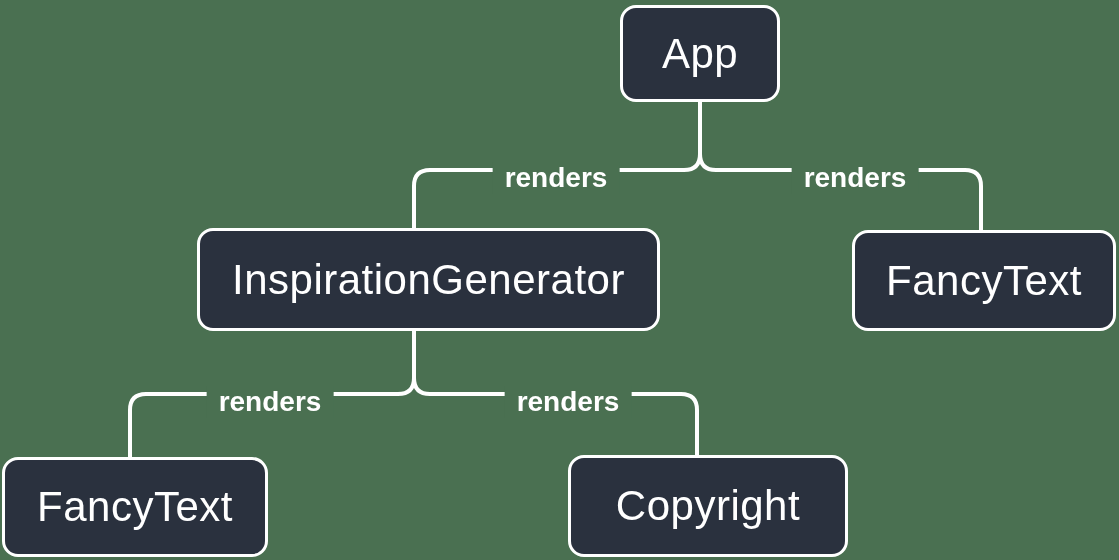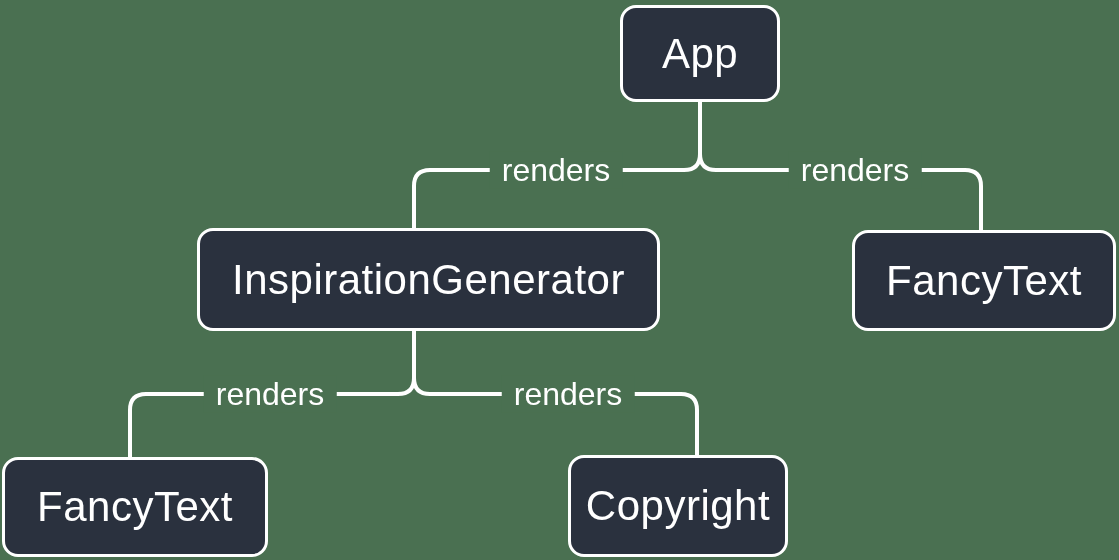--- a/index.html
+++ b/index.html
@@ -43,30 +43,31 @@
     justify-content: center;
     color: var(--node-text);
     font-size: 42px;
     font-weight: 400;
     letter-spacing: 0.5px;
   }
   .node-app            { left: 620px; top: 5px;   width: 160px; height: 97px;  }
   .node-inspiration    { left: 197px; top: 228px; width: 463px; height: 103px; }
   .node-fancytext-top  { left: 852px; top: 230px; width: 264px; height: 101px; }
   .node-fancytext-leaf { left: 2px;   top: 457px; width: 266px; height: 100px; }
-  .node-copyright      { left: 568px; top: 455px; width: 220px; height: 102px; }
+  .node-copyright      { left: 568px; top: 455px; width: 280px; height: 102px; }
   .edge-label {
     position: absolute;
     transform: translate(-50%, -50%);
     background: var(--bg);
     color: var(--edge);
-    font-size: 32px;
-    font-weight: 400;
+    font-size: 28px;
+    font-weight: 700;
     padding: 0 12px;
     white-space: nowrap;
+    margin-top: 8px;
   }
   .edge-label-1 { left: 556px; top: 170px; }
   .edge-label-2 { left: 855px; top: 170px; }
   .edge-label-3 { left: 270px; top: 394px; }
   .edge-label-4 { left: 568px; top: 394px; }
 </style>
 </head>
 <body>
 
 <div class="canvas">

